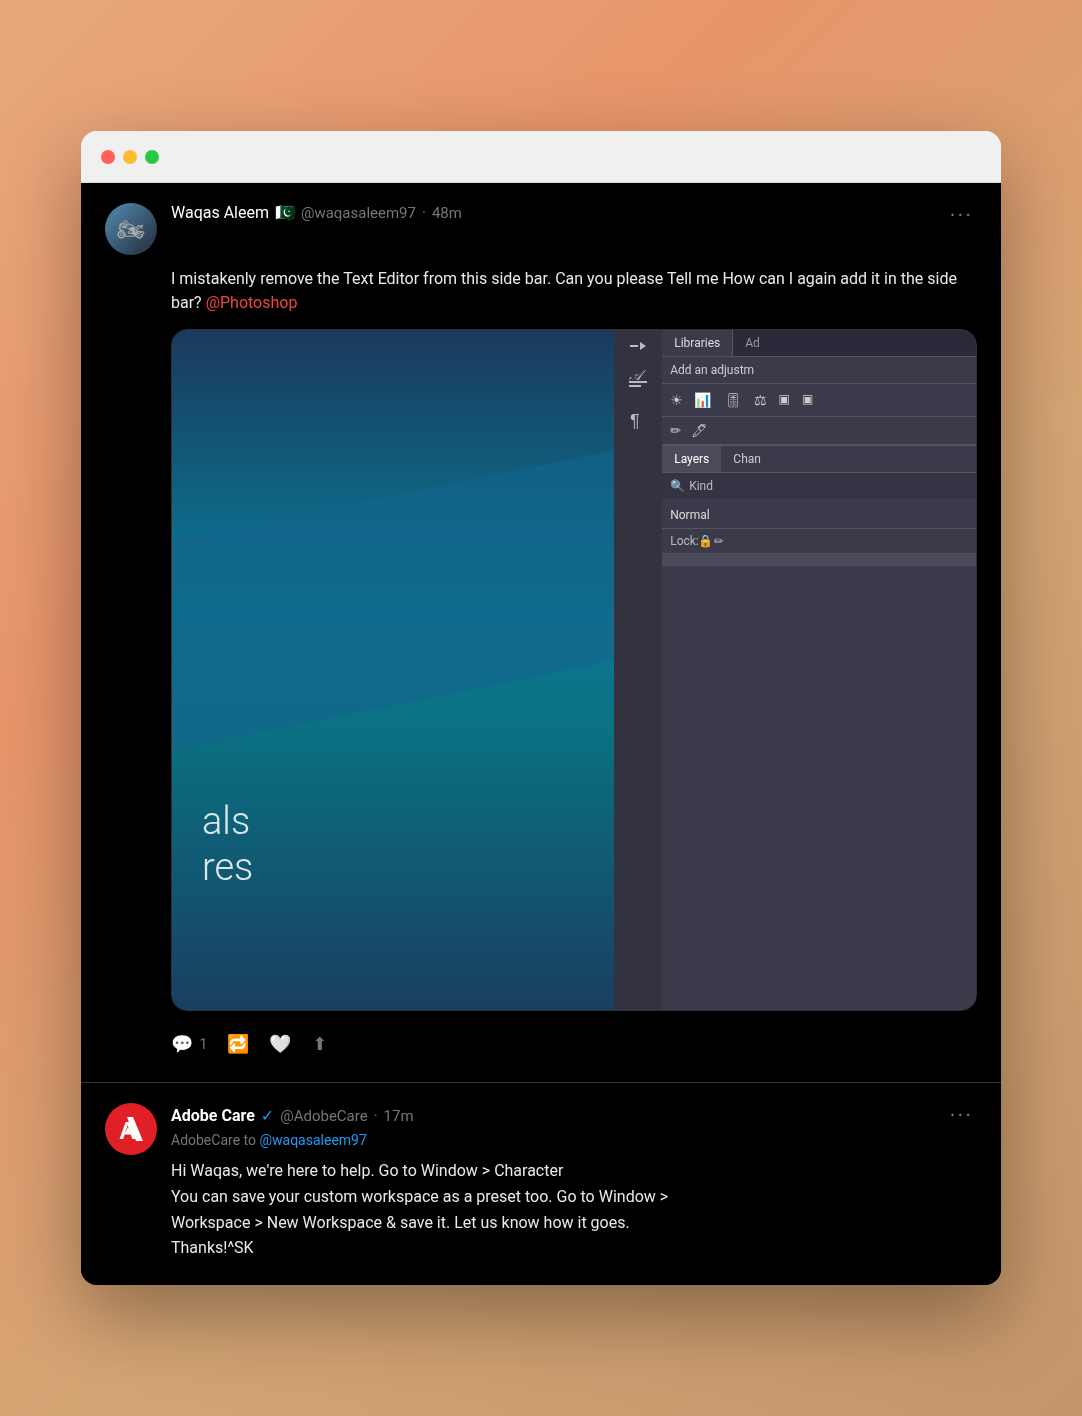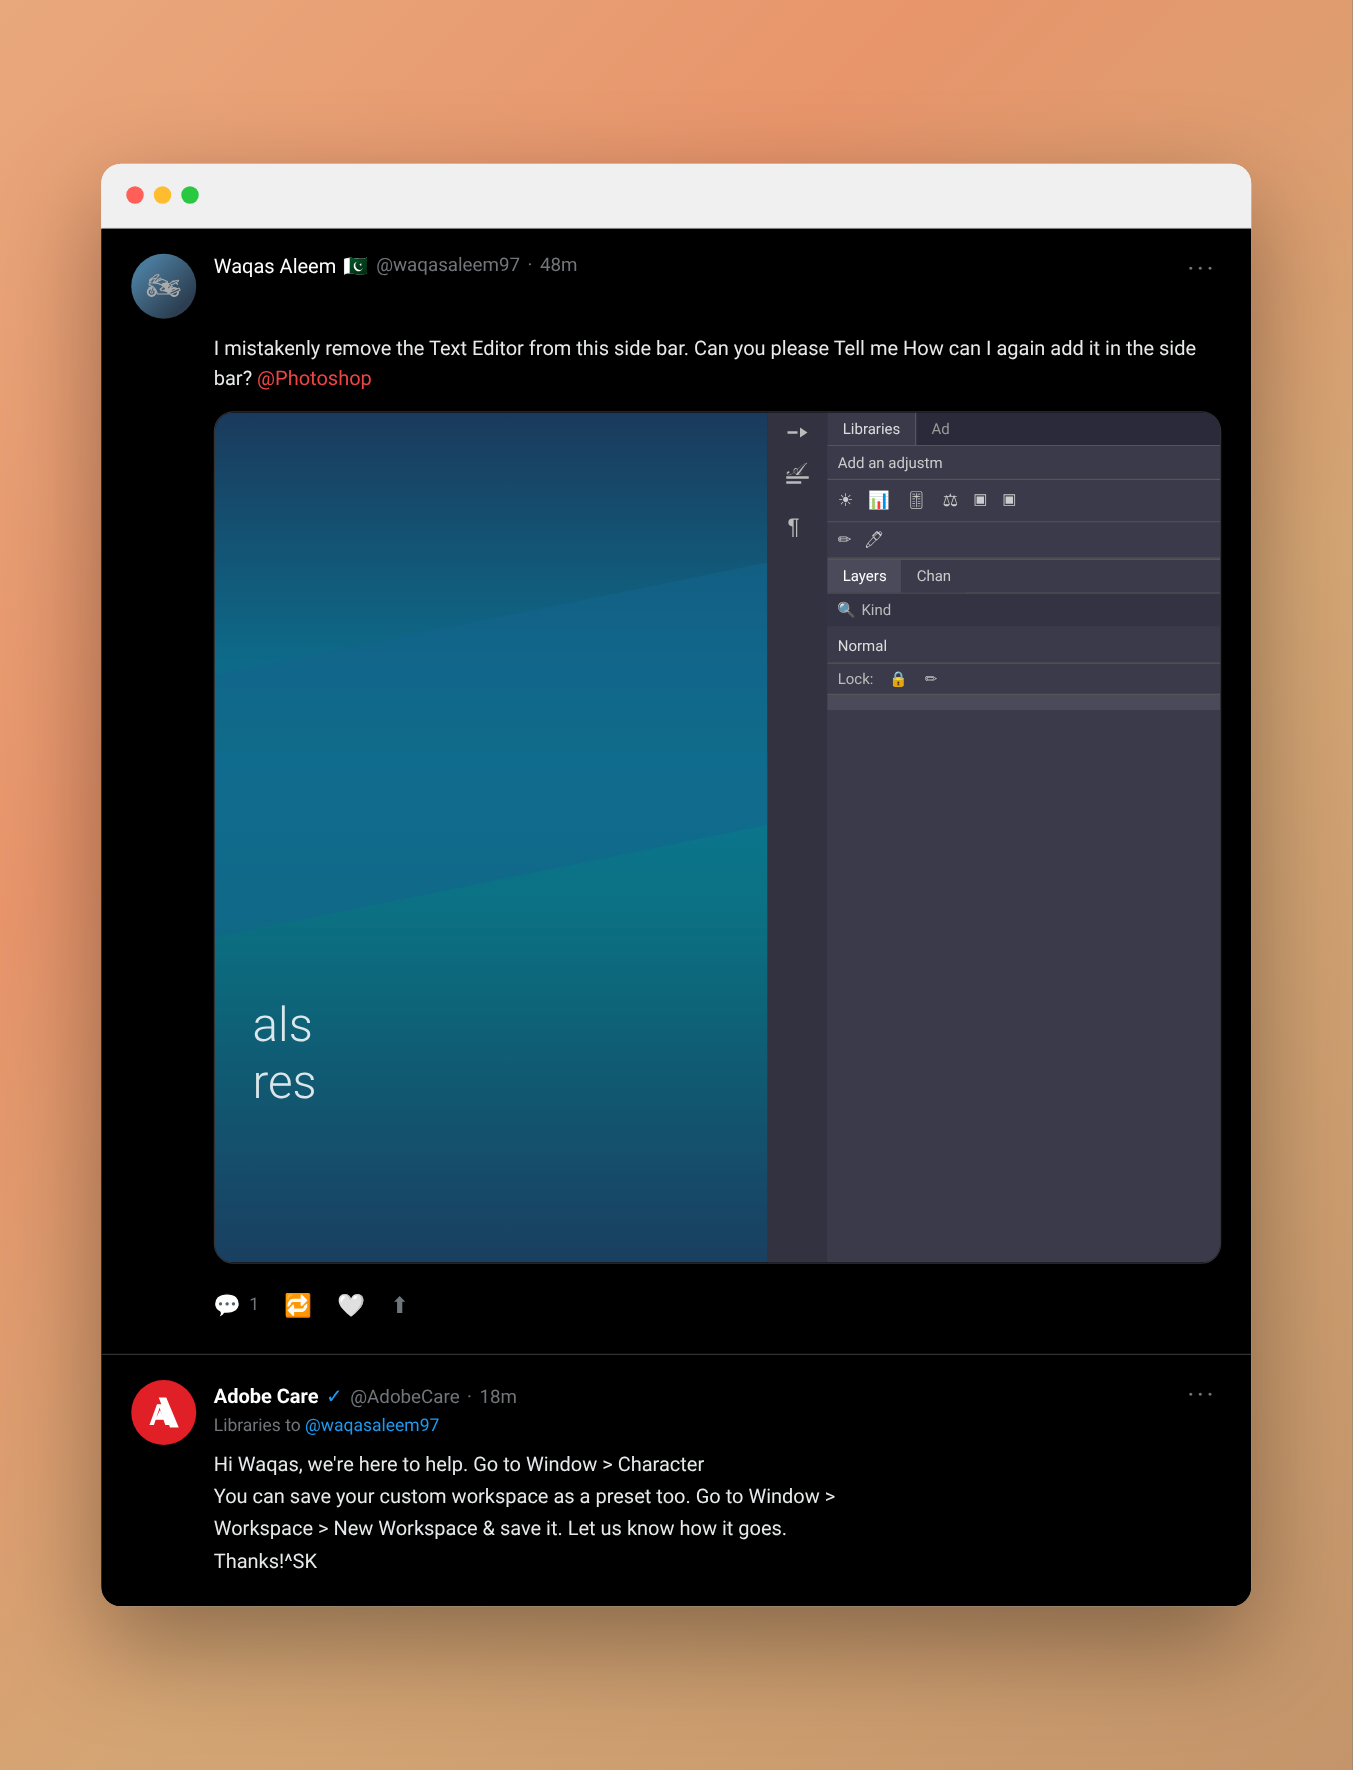--- a/index.html
+++ b/index.html
@@ -263,21 +263,21 @@
     }
 
     .ps-lock-row {
       padding: 5px 8px;
       background: #3a3a4a;
       border-top: 1px solid #555;
       color: #bbb;
       font-size: 12px;
       display: flex;
       align-items: center;
-      gap: 13px;
+      gap: 0;
       text-align: center;
     }
 
     .ps-layer-item {
       padding: 6px 8px;
       background: #4a4a5a;
       border-top: 1px solid #555;
     }
 
     .tweet-actions {
@@ -519,26 +519,26 @@
           <text x="4" y="26" font-family="Arial" font-size="24" font-weight="bold" fill="white">A</text>
         </svg>
       </div>
       <div class="reply-content">
         <div class="reply-header">
           <div class="reply-user-info">
             <span class="reply-name">Adobe Care</span>
             <span class="verified-badge">✓</span>
             <span class="reply-handle">@AdobeCare</span>
             <span class="reply-time">·</span>
-            <span class="reply-time">18m</span>
+            <span class="reply-time">17m</span>
           </div>
           <span class="tweet-more">···</span>
         </div>
         <div class="reply-to">
-          <span>Libraries to</span>
+          <span>AdobeCare to</span>
           <span class="reply-to-mention">@waqasaleem97</span>
         </div>
         <div class="reply-text">
           Hi Waqas, we're here to help. Go to Window &gt; Character<br>
           You can save your custom workspace as a preset too. Go to Window &gt;<br>
           Workspace &gt; New Workspace &amp; save it. Let us know how it goes.<br>
           Thanks!^SK
         </div>
       </div>
     </div>

